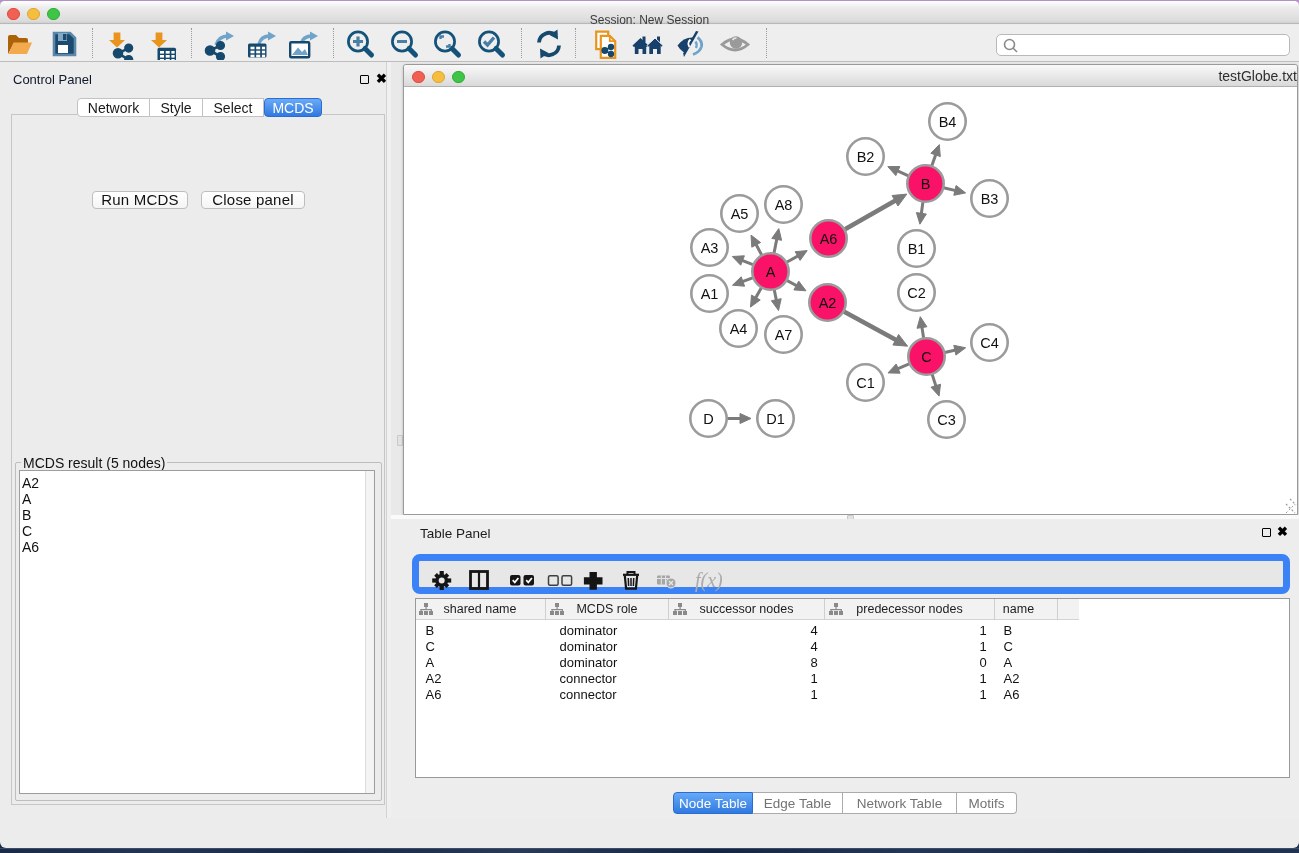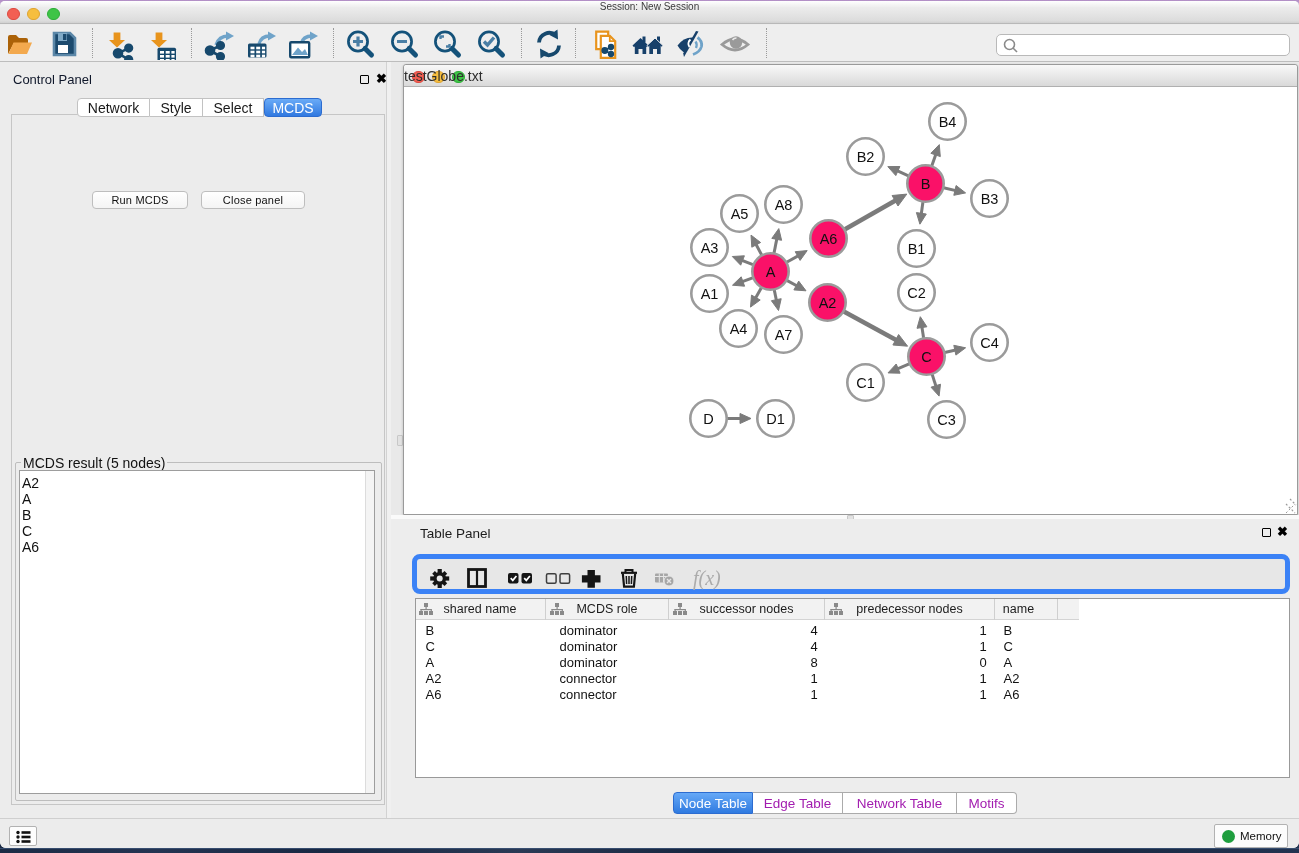--- a/index.html
+++ b/index.html
@@ -9,22 +9,22 @@
   background:linear-gradient(#b08cc4,#c4a6d4); }
 #app { position:absolute; left:0; top:1px; width:1299px; height:847px;
   background:#ececec; border-radius:5px 5px 6px 6px; overflow:hidden; }
 #titlebar { position:absolute; left:0; top:0; width:1299px; height:23px;
   background:linear-gradient(#ffffff,#ececec 30%,#dcdcdc 90%,#d0d0d0);
   border-bottom:1px solid #b8b8b8; }
 .tl { position:absolute; top:6.5px; width:12.5px; height:12.5px; border-radius:50%; }
 #titlebar .t1 { left:7px;  background:#f25f53; border:0.5px solid #dd4a40; }
 #titlebar .t2 { left:27px; background:#f6be3f; border:0.5px solid #e0a431; }
 #titlebar .t3 { left:47px; background:#3ec446; border:0.5px solid #2eae38; }
-#titlebar .title { position:absolute; width:100%; top:0; text-align:center;
-  font-size:10px; color:#3c3c3c; }
+#titlebar .title { position:absolute; width:100%; top:12px; text-align:center;
+  font-size:12px; color:#3c3c3c; }
 #toolbar { position:absolute; left:0; top:24px; width:1299px; height:37px;
   background:#eeeeee; border-bottom:1px solid #bdbdbd; }
 .sep { position:absolute; top:3px; height:30px; width:0;
   border-left:1px dotted #9a9a9a; }
 .ticon { position:absolute; top:3px; }
 #searchbox { position:absolute; left:996px; top:8.5px; width:294px; height:22px;
   background:#fff; border:1px solid #b9b9b9; border-radius:5px; }
 
 #cpanel { position:absolute; left:0; top:61px; width:387px; height:756px;
   background:#ececec; border-right:1px solid #d2d2d2; }
@@ -44,21 +44,21 @@
   border:1px solid #c6c6c6; background:#ececec; }
 #optlabel { position:absolute; left:11px; top:75px; width:376px; text-align:center;
   font-size:15px; color:#1a1a1a; }
 #combo { position:absolute; left:43px; top:97px; width:311px; height:21px;
   background:#fff; border:1px solid #b4b4b4; border-radius:5px; }
 #combo .txt { position:absolute; left:13px; top:2px; font-size:14px; color:#111; }
 #combo .stepper { position:absolute; right:-1px; top:-1px; width:17px; height:21px;
   background:linear-gradient(#6cacf8,#2e77e0); border-radius:0 5px 5px 0;
   border:1px solid #2c6cd0; }
 .btn { position:absolute; height:18px; background:linear-gradient(#ffffff,#f4f4f4);
-  border:1px solid #bebebe; border-radius:4px; font-size:11px; letter-spacing:0.2px; color:#111;
+  border:1px solid #bebebe; border-radius:4px; font-size:15px; letter-spacing:0.2px; color:#111;
   text-align:center; line-height:16px; }
 #fieldset { position:absolute; left:15px; top:400px; width:367px; height:339px;
   border:1px solid #bdbdbd; border-radius:2px; }
 #fieldset .legend { position:absolute; left:5px; top:-8px; background:#ececec;
   padding:0 2px; font-size:14px; color:#111; }
 #mlist { position:absolute; left:3px; top:7px; width:356px; height:324px;
   background:#fff; border:1px solid #9d9d9d; }
 #mlist .sb { position:absolute; right:0; top:0; width:9px; height:100%;
   background:#f4f4f4; border-left:1px solid #dcdcdc; }
 #mlist .items { position:absolute; left:2px; top:4px; font-size:14px; color:#111;
@@ -72,45 +72,45 @@
 #netwin { position:absolute; left:403px; top:63px; width:895px; height:451px;
   background:#fff; border:1px solid #9a9a9a; border-radius:3px 3px 0 0;
   box-shadow:0 1px 3px rgba(0,0,0,0.2); }
 #netwin .wtitle { position:absolute; left:0; top:0; width:100%; height:22px;
   background:linear-gradient(#f9f9f9,#d9d9d9); border-bottom:1px solid #b0b0b0;
   border-radius:3px 3px 0 0; }
 #netwin .tl { top:5.5px; }
 #netwin .t1 { left:8px;  background:#f25f53; border:0.5px solid #dd4a40; }
 #netwin .t2 { left:28px; background:#f6be3f; border:0.5px solid #e0a431; }
 #netwin .t3 { left:48px; background:#3ec446; border:0.5px solid #2eae38; }
-#netwin .wt { position:absolute; width:100%; top:3px; text-align:left; font-size:14px; color:#2e2e2e; }
+#netwin .wt { position:absolute; width:100%; top:3px; text-align:right; font-size:14px; color:#2e2e2e; }
 #graph { position:absolute; left:0; top:22px; }
 #hdivider { position:absolute; left:391px; top:514px; width:908px; height:4px; background:#fafafa; }
 #hhandle { position:absolute; left:847px; top:513.5px; width:7px; height:5px;
   background:#e2e2e2; border:1px solid #c8c8c8; border-radius:1px; }
 
 #tpanel { position:absolute; left:391px; top:518px; width:908px; height:299px; background:#ededed; }
 #tpanel .hdr { position:absolute; left:29px; top:7px; font-size:13.5px; color:#1c1c1c; }
 #tpanel .dockbtn-sq { left:871px; top:9px; }
 #tpanel .dockbtn-x { left:886px; top:5px; }
 #ttoolbar { position:absolute; left:21px; top:35px; width:878px; height:40px;
-  background:#e7e7e7; border:5px solid #3b82f6; border-radius:8px; }
+  background:#e7e7e7; border:7px solid #3b82f6; border-radius:8px; }
 #ttable { position:absolute; left:23.5px; top:79px; width:875px; height:180px;
   background:#fff; border:1px solid #999; }
 #thead { position:absolute; left:0; top:0; width:663px; height:21px;
   background:#f2f2f2; border-bottom:1px solid #d4d4d4; }
 #thead .col { position:absolute; top:0; height:21px; border-right:1px solid #cfcfcf;
   font-size:12.5px; color:#1c1c1c; text-align:center; line-height:21px; }
 #tbody { position:absolute; left:0; top:24px; width:873px; font-size:13px; color:#111; }
 #tbody .row { position:relative; height:16px; line-height:16px; }
 #tbody .c { position:absolute; top:0; }
 #ttabs { position:absolute; left:282px; top:273px; height:22px; }
 #ttabs .seg { position:relative; float:left; height:22px; line-height:21px;
   background:#fff; border:1px solid #ababab; border-left:none; font-size:13.5px;
-  color:#a21caf; text-align:center; }
+  color:#737373; text-align:center; }
 #ttabs .seg.first { border-left:1px solid #ababab; border-radius:4px 0 0 4px; }
 #ttabs .seg.last { border-radius:0 4px 4px 0; }
 #ttabs .seg.sel { background:linear-gradient(#66a9f7,#2f7ae0); color:#fff; border-color:#2c6cd0; }
 
 #statusbar { position:absolute; left:0; top:817px; width:1299px; height:31px;
   background:#ececec; border-top:1px solid #cfcfcf; border-radius:0 0 6px 6px; }
 #lbtn { position:absolute; left:9px; top:7px; width:28px; height:20px;
   background:#fdfdfd; border:1px solid #b2b2b2; border-radius:2px; }
 #membtn { position:absolute; left:1214px; top:5px; width:74px; height:24px;
   background:#fcfcfc; border:1px solid #b2b2b2; border-radius:2px; font-size:11.5px;
@@ -515,32 +515,14 @@
           </div>
   </div>
  </div>
  <div id="ttabs">
   <div class="seg first sel" style="width:80px">Node Table</div>
   <div class="seg" style="width:90px">Edge Table</div>
   <div class="seg" style="width:114px">Network Table</div>
   <div class="seg last" style="width:60px">Motifs</div>
  </div>
 </div>
-<div id="statusbar">
- <div id="lbtn">
-        <svg width="26" height="18" style="position:absolute;left:1px;top:1px">
-  <g fill="#111">
-            <circle cx="7" cy="4.5" r="1.7"></circle>
-            <circle cx="7" cy="9" r="1.7"></circle>
-            <circle cx="7" cy="13.5" r="1.7"></circle>
-  <rect x="10.5" y="3.2" width="9" height="2.6"></rect>
-            <rect x="10.5" y="7.7" width="9" height="2.6"></rect>
-  <rect x="10.5" y="12.2" width="9" height="2.6"></rect>
-          </g>
-        </svg>
-      </div>
- <div id="membtn">
-        <div class="dot"></div>
-        <span class="mt">Memory</span>
-      </div>
-</div>
 </div>
 <div id="bstripline"></div>
 
 </body></html>

